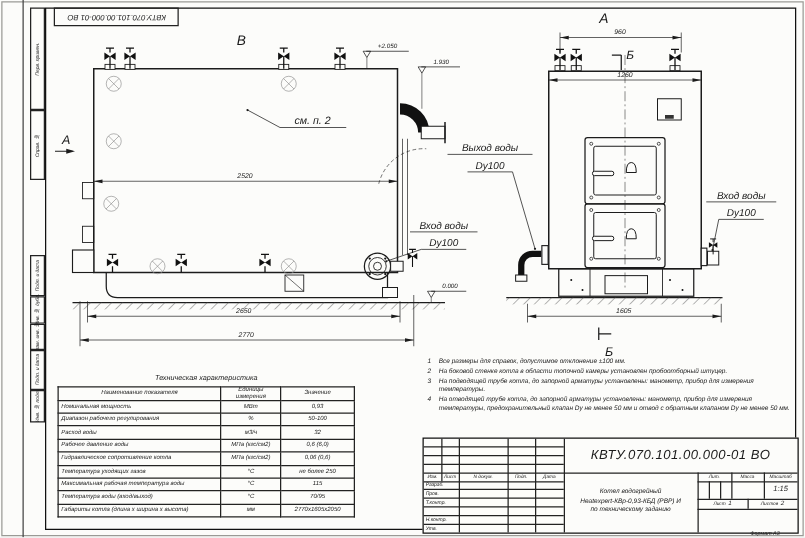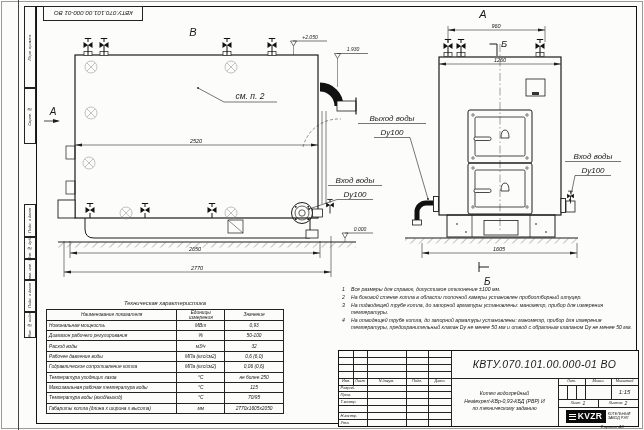--- a/index.html
+++ b/index.html
@@ -429,26 +429,16 @@
 
     <div class="sheetrow" style="left:219px;width:40px">
       <span style="font-size:3.8px">Лист</span>
       <span style="font-size:5px">1</span>
     </div>
     <div class="sheetrow" style="left:259px;width:40px">
       <span style="font-size:3.8px">Листов</span>
       <span style="font-size:5px">2</span>
     </div>
 
-    <div class="logo-row">
-      <div class="logo-box">
-        <span class="logo-stripes"></span>
-        <b>KVZR</b>
-      </div>
-      <div class="company">
-        <div>КОТЕЛЬНЫЙ</div>
-        <div>ЗАВОД РЭП</div>
-      </div>
-    </div>
   </div>
 
   <div class="format">Формат А3</div>
 </div>
 
 </body></html>

